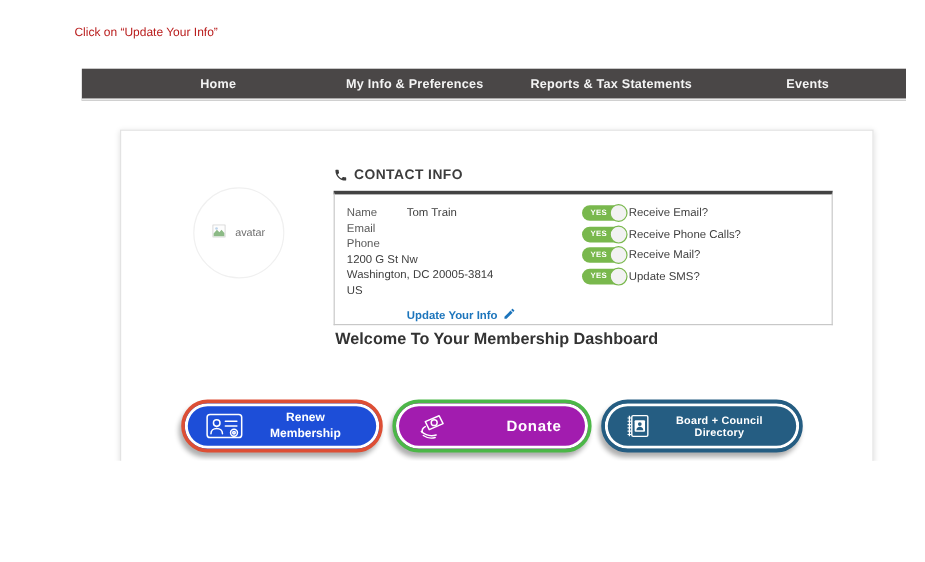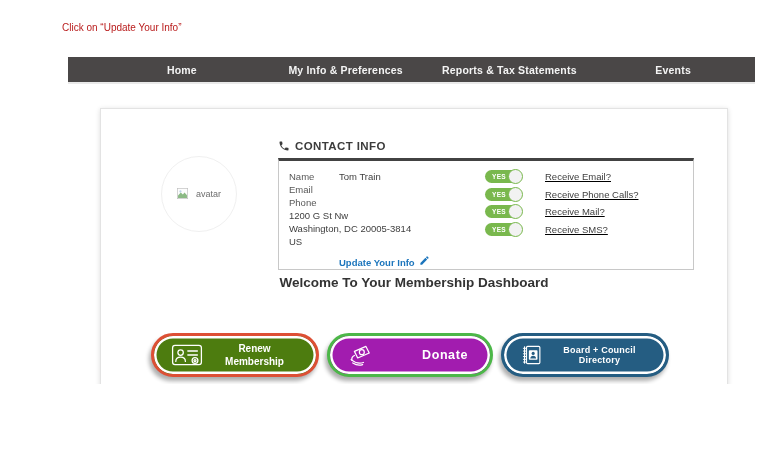--- a/index.html
+++ b/index.html
@@ -25,40 +25,40 @@
   .contact-header { display:flex; align-items:flex-start; gap:5px; font-size:11.5px; font-weight:700;
                     color:#3c3c3c; letter-spacing:.4px; margin-bottom:4px; }
   .contact-box { position:relative; border:1px solid #c8c8c8; border-top:3px solid #424242;
                  padding:9px 10px 10px 10px; height:112px; }
 
   .field-row { display:flex; line-height:13px; font-size:9.5px; }
   .field-label { width:50px; color:#585858; }
   .field-value { color:#3e3e3e; }
   .addr-lines div { line-height:13px; }
 
-  .update-link { margin-top:7px; margin-left:50px; display:inline-flex; align-items:flex-end; gap:4px;
+  .update-link { margin-top:7px; margin-left:50px; display:inline-flex; align-items:center; gap:4px;
                  color:#1c75bc; font-size:9.5px; font-weight:600; cursor:pointer; }
 
   .toggles { position:absolute; left:206px; top:9px; }
-  .toggle-row { display:flex; align-items:center; gap:23px; height:13px; margin-bottom:4.5px;text-decoration:underline; }
+  .toggle-row { display:flex; align-items:center; gap:2px; height:13px; margin-bottom:4.5px; }
   .toggle { position:relative; width:37px; height:13px; border-radius:7px; background:#79b84d; cursor:pointer; }
   .toggle-state { position:absolute; left:7px; top:3px; font-size:6.5px; font-weight:700; color:#fff; letter-spacing:.3px; }
   .toggle-knob { position:absolute; right:-1px; top:-1px; width:15px; height:15px; border-radius:50%;
                  background:#f2f2f2; border:1.5px solid #79b84d; }
   .toggle-text { font-size:9.5px; color:#3e3e3e; }
 
   .welcome { position:absolute; top:166px; left:0; width:100%; text-align:center;
              font-size:13.5px; font-weight:700; color:#333; }
 
   .actions { position:absolute; top:224px; left:50px; display:flex; gap:8px; }
   .action-btn { height:44px; border-radius:22px; display:flex; align-items:center; color:#fff;
                 font-family:"Liberation Sans", sans-serif; font-weight:700; cursor:pointer;
                 border-style:solid; border-width:3px;
                 box-shadow: inset 0 0 0 2.5px #fff, -2px 4px 4px rgba(0,0,0,.32); }
-  .btn-renew  { width:168px; background:#4d7c0f; border-color:#dd4f35; }
+  .btn-renew  { width:168px; background:#1d4ed8; border-color:#dd4f35; }
   .btn-donate { width:166px; background:#a21caf; border-color:#4cb748;gap:35px; }
   .btn-board  { width:168px; background:#255d82; border-color:#255d82; }
   .btn-icon { margin-left:17px; flex:0 0 auto; display:flex; }
   .btn-label { flex:1; text-align:center; padding-right:10px; }
   .btn-renew .btn-label span { display:inline-block; width:82px; font-size:10px; line-height:1.3; }
   .btn-donate .btn-label { font-size:12.5px; letter-spacing:.6px; }
   .btn-board .btn-label { font-size:9px; letter-spacing:.2px; }
 </style>
 </head>
 <body>
@@ -149,21 +149,21 @@
                 <span class="toggle-state">YES</span>
                 <span class="toggle-knob"></span>
               </span>
               <span class="toggle-text">Receive Mail?</span>
             </div>
             <div class="toggle-row">
               <span class="toggle">
                 <span class="toggle-state">YES</span>
                 <span class="toggle-knob"></span>
               </span>
-              <span class="toggle-text">Receive SMS?</span>
+              <span class="toggle-text">Update SMS?</span>
             </div>
           </div>
         </div>
       </div>
 
       <div class="welcome">Welcome To Your Membership Dashboard</div>
 
       <div class="actions">
 
         <button class="action-btn btn-renew">

